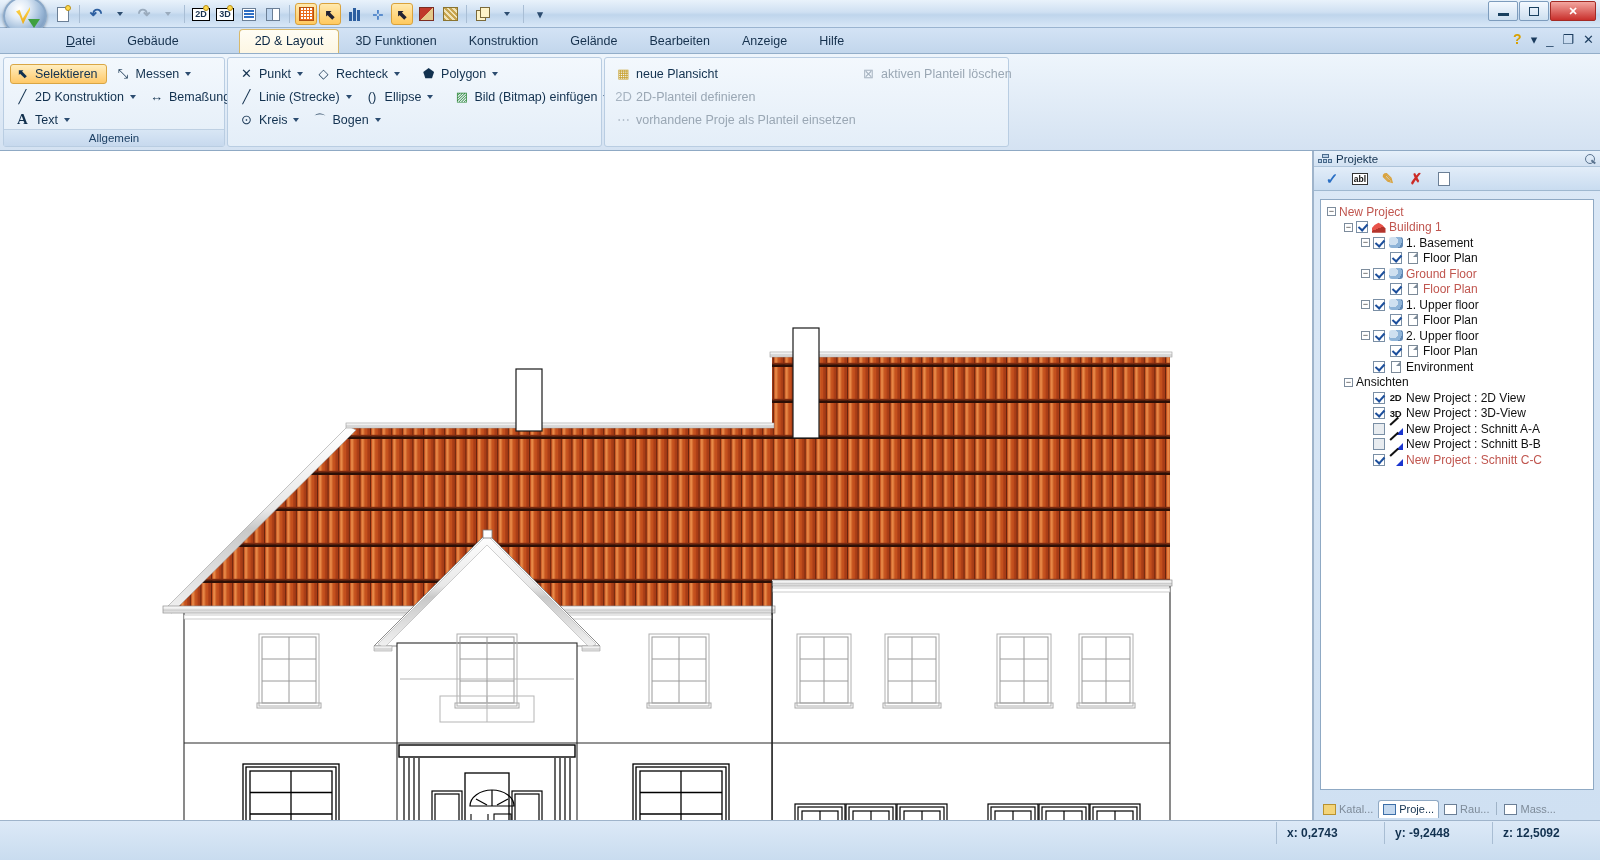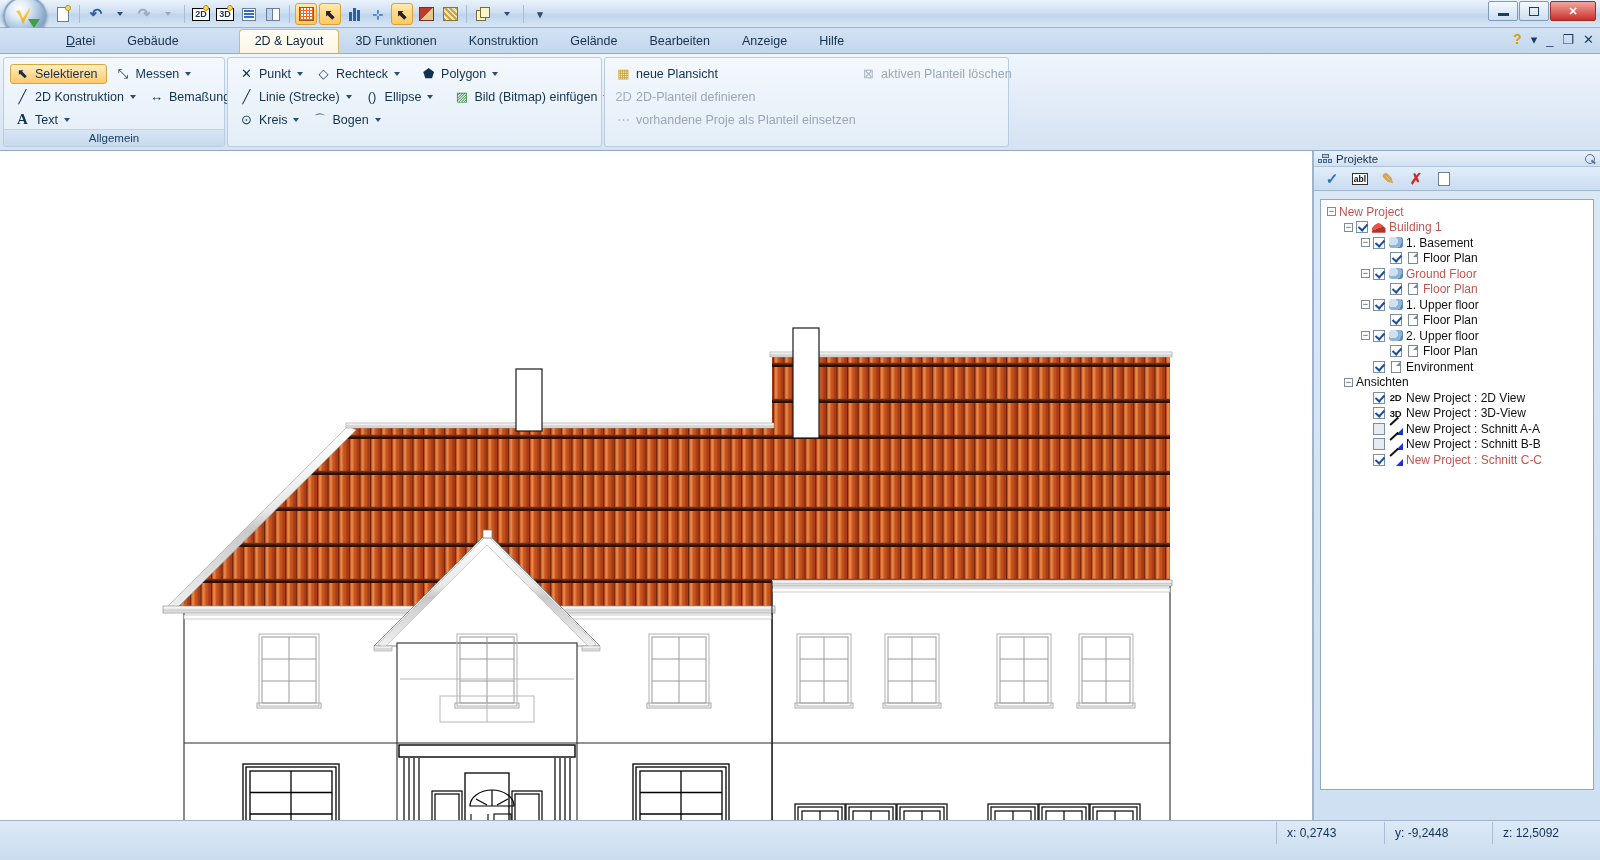--- a/index.html
+++ b/index.html
@@ -210,21 +210,21 @@
   }
   .ptab.active { background: #fff; border-color: #8fa9c4; color: #12314f; }
 
   
   .status {
     position: absolute; left: 0; top: 820px; width: 1600px; height: 40px;
     background: linear-gradient(180deg,#dce9f7,#c9dcef);
     border-top: 1px solid #9fb4cb;
   }
   .status-inner {
-    position: absolute; right: 0; top: 0; height: 24px; display: flex; align-items: center;
+    position: absolute; right: 0; top: 0; height: 24px; display: flex; align-items: center; font-weight: bold;
   }
   .scell {
     min-width: 108px; height: 22px; display: flex; align-items: center;
     padding: 0 10px; font-size: 12px; color: #12314f;
     border-left: 1px solid #a8bdd3;
   }
 </style>
 </head>
 <body>
 
@@ -903,20 +903,39 @@
         <div class="trow" style="padding-left: 38px;">
           <span class="exp none"></span>
           <span class="cbx checked"></span>
           <span class="tree-ic">
             <i class="ic-sect" style="display: block;"></i>
           </span>
           <span class="tlabel red">New Project : Schnitt C-C</span>
         </div>
       </div>
 
+    <div class="rp-tabs" id="ptabs">
+        <div class="ptab">
+          <span style="display: inline-block; width: 13px; height: 11px; border: 1px solid rgb(185, 146, 47); background: rgb(243, 212, 122);"></span>
+          <span>Katal...</span>
+        </div>
+        <div class="ptab active">
+          <span style="display: inline-block; width: 13px; height: 11px; border: 1px solid rgb(61, 111, 168); background: rgb(195, 216, 239);"></span>
+          <span>Proje...</span>
+        </div>
+        <div class="ptab">
+          <span style="display: inline-block; width: 13px; height: 11px; border: 1px solid rgb(107, 127, 150); background: rgb(255, 255, 255);"></span>
+          <span>Rau...</span>
+        </div>
+        <span class="psep" style="width: 1px; height: 13px; background: rgb(159, 179, 199); align-self: center; margin: 0px 2px;"></span>
+        <div class="ptab">
+          <span style="display: inline-block; width: 13px; height: 11px; border: 1px solid rgb(107, 127, 150); background: rgb(255, 255, 255);"></span>
+          <span>Mass...</span>
+        </div>
+      </div>
   </div>
 
   <div class="status">
     <div class="status-inner">
       <div class="scell">x: 0,2743</div>
       <div class="scell">y: -9,2448</div>
       <div class="scell">z: 12,5092</div>
     </div>
   </div>
 

